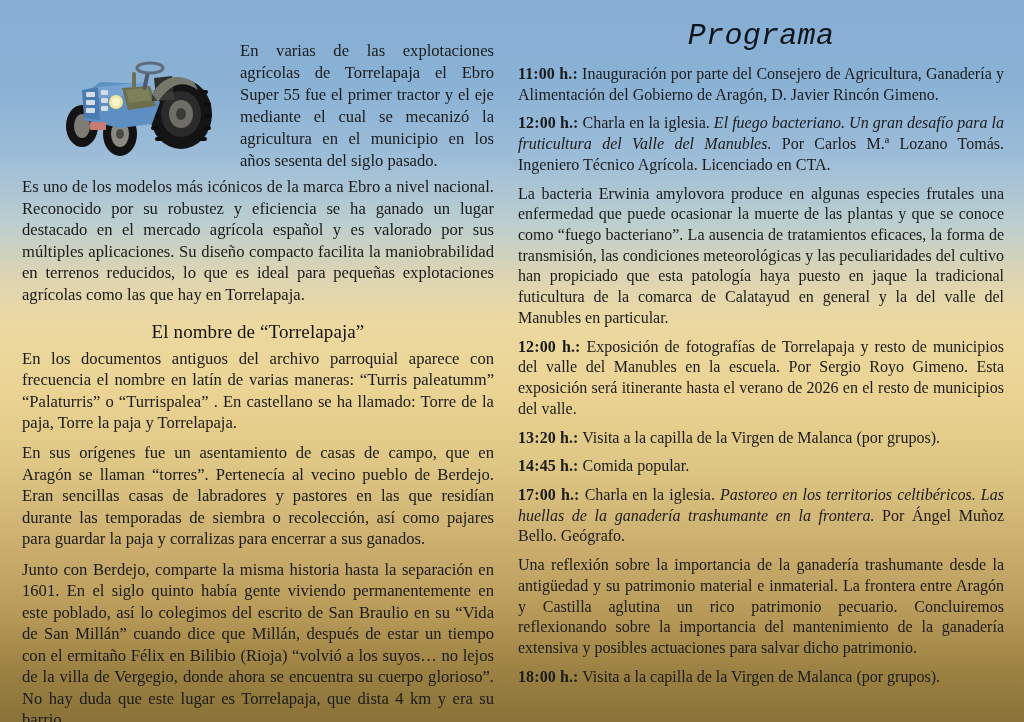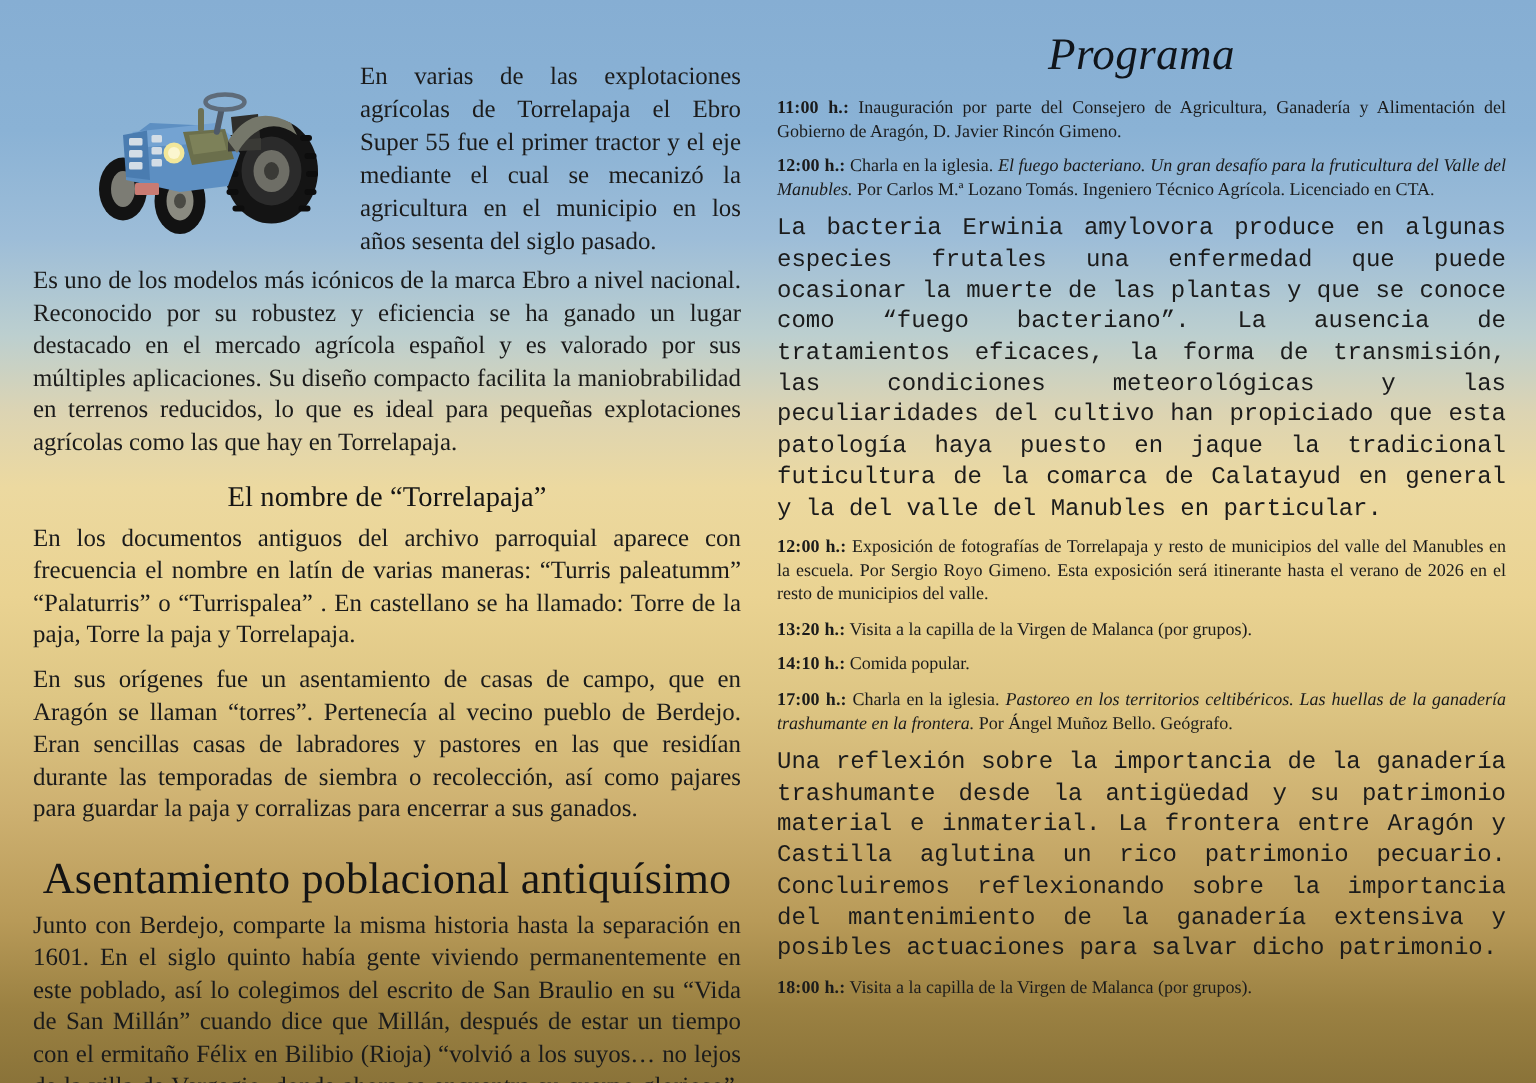--- a/index.html
+++ b/index.html
@@ -101,39 +101,39 @@
 
   h1.programa {
     margin: 6px 0 11px 0;
     font-weight: normal;
     font-style: italic;
     font-size: 30px;
     line-height: 1.1;
     text-align: center;
     color: #10151b;
     letter-spacing: 0.3px;
+    font-family: Liberation Mono, monospace;
   }
 
   .entry {
     margin: 0 0 8px 0;
-    font-size: 12px;
+    font-size: 16.0px;
     line-height: 1.295;
     text-align: justify;
   }
   .entry .time {
     font-weight: bold;
     letter-spacing: 0.1px;
   }
   .entry .talk-title { font-style: italic; }
   .note {
     margin: 0 0 8px 0;
     font-size: 16.0px;
     line-height: 1.295;
     text-align: justify;
-    font-family: Liberation Mono, monospace;
   }
 </style>
 </head>
 <body>
 
 <div id="poster">
   <div class="columns">
 
     <div class="col-left">
 
@@ -202,21 +202,20 @@
 
         <p class="intro">En varias de las explotaciones agrícolas de Torrelapaja el Ebro Super 55 fue el primer tractor y el eje mediante el cual se mecanizó la agricultura en el municipio en los años sesenta del siglo pasado.</p>
       </div>
 
       <p class="body" style="margin-top:4px;">Es uno de los modelos más icónicos de la marca Ebro a nivel nacional. Reconocido por su robustez y eficiencia se ha ganado un lugar destacado en el mercado agrícola español y es valorado por sus múltiples aplicaciones. Su diseño compacto facilita la maniobrabilidad en terrenos reducidos, lo que es ideal para pequeñas explotaciones agrícolas como las que hay en Torrelapaja.</p>
 
       <h2 class="section-title">El nombre de “Torrelapaja”</h2>
       <p class="body">En los documentos antiguos del archivo parroquial aparece con frecuencia el nombre en latín de varias maneras: “Turris paleatumm” “Palaturris” o “Turrispalea” . En castellano se ha llamado: Torre de la paja, Torre la paja y Torrelapaja.</p>
       <p class="body">En sus orígenes fue un asentamiento de casas de campo, que en Aragón se llaman “torres”. Pertenecía al vecino pueblo de Berdejo. Eran sencillas casas de labradores y pastores en las que residían durante las temporadas de siembra o recolección, así como pajares para guardar la paja y corralizas para encerrar a sus ganados.</p>
 
-      <h2 class="section-title wide">Asentamiento poblacional antiquísimo</h2>
       <p class="body">Junto con Berdejo, comparte la misma historia hasta la separación en 1601. En el siglo quinto había gente viviendo permanentemente en este poblado, así lo colegimos del escrito de San Braulio en su “Vida de San Millán” cuando dice que Millán, después de estar un tiempo con el ermitaño Félix en Bilibio (Rioja) “volvió a los suyos… no lejos de la villa de Vergegio, donde ahora se encuentra su cuerpo glorioso”. No hay duda que este lugar es Torrelapaja, que dista 4 km y era su barrio.</p>
     </div>
 
     <div class="col-right">
 
       <h1 class="programa">Programa</h1>
 
       <p class="entry">
         <span class="time">11:00 h.:</span><span> Inauguración por parte del Consejero de Agricultura, Ganadería y Alimentación del Gobierno de Aragón, D. Javier Rincón Gimeno.</span>
       </p>
@@ -229,21 +228,21 @@
 
       <p class="entry">
         <span class="time">12:00 h.:</span><span> Exposición de fotografías de Torrelapaja y resto de municipios del valle del Manubles en la escuela. Por Sergio Royo Gimeno. Esta exposición será itinerante hasta el verano de 2026 en el resto de municipios del valle.</span>
       </p>
 
       <p class="entry">
         <span class="time">13:20 h.:</span><span> Visita a la capilla de la Virgen de Malanca (por grupos).</span>
       </p>
 
       <p class="entry">
-        <span class="time">14:10 h.:</span><span> Comida popular.</span>
+        <span class="time">14:45 h.:</span><span> Comida popular.</span>
       </p>
 
       <p class="entry">
         <span class="time">17:00 h.:</span><span> Charla en la iglesia. </span><span class="talk-title">Pastoreo en los territorios celtibéricos. Las huellas de la ganadería trashumante en la frontera.</span><span> Por Ángel Muñoz Bello. Geógrafo.</span>
       </p>
 
       <p class="note">Una reflexión sobre la importancia de la ganadería trashumante desde la antigüedad y su patrimonio material e inmaterial. La frontera entre Aragón y Castilla aglutina un rico patrimonio pecuario. Concluiremos reflexionando sobre la importancia del mantenimiento de la ganadería extensiva y posibles actuaciones para salvar dicho patrimonio.</p>
 
       <p class="entry">
         <span class="time">18:00 h.:</span><span> Visita a la capilla de la Virgen de Malanca (por grupos).</span>

